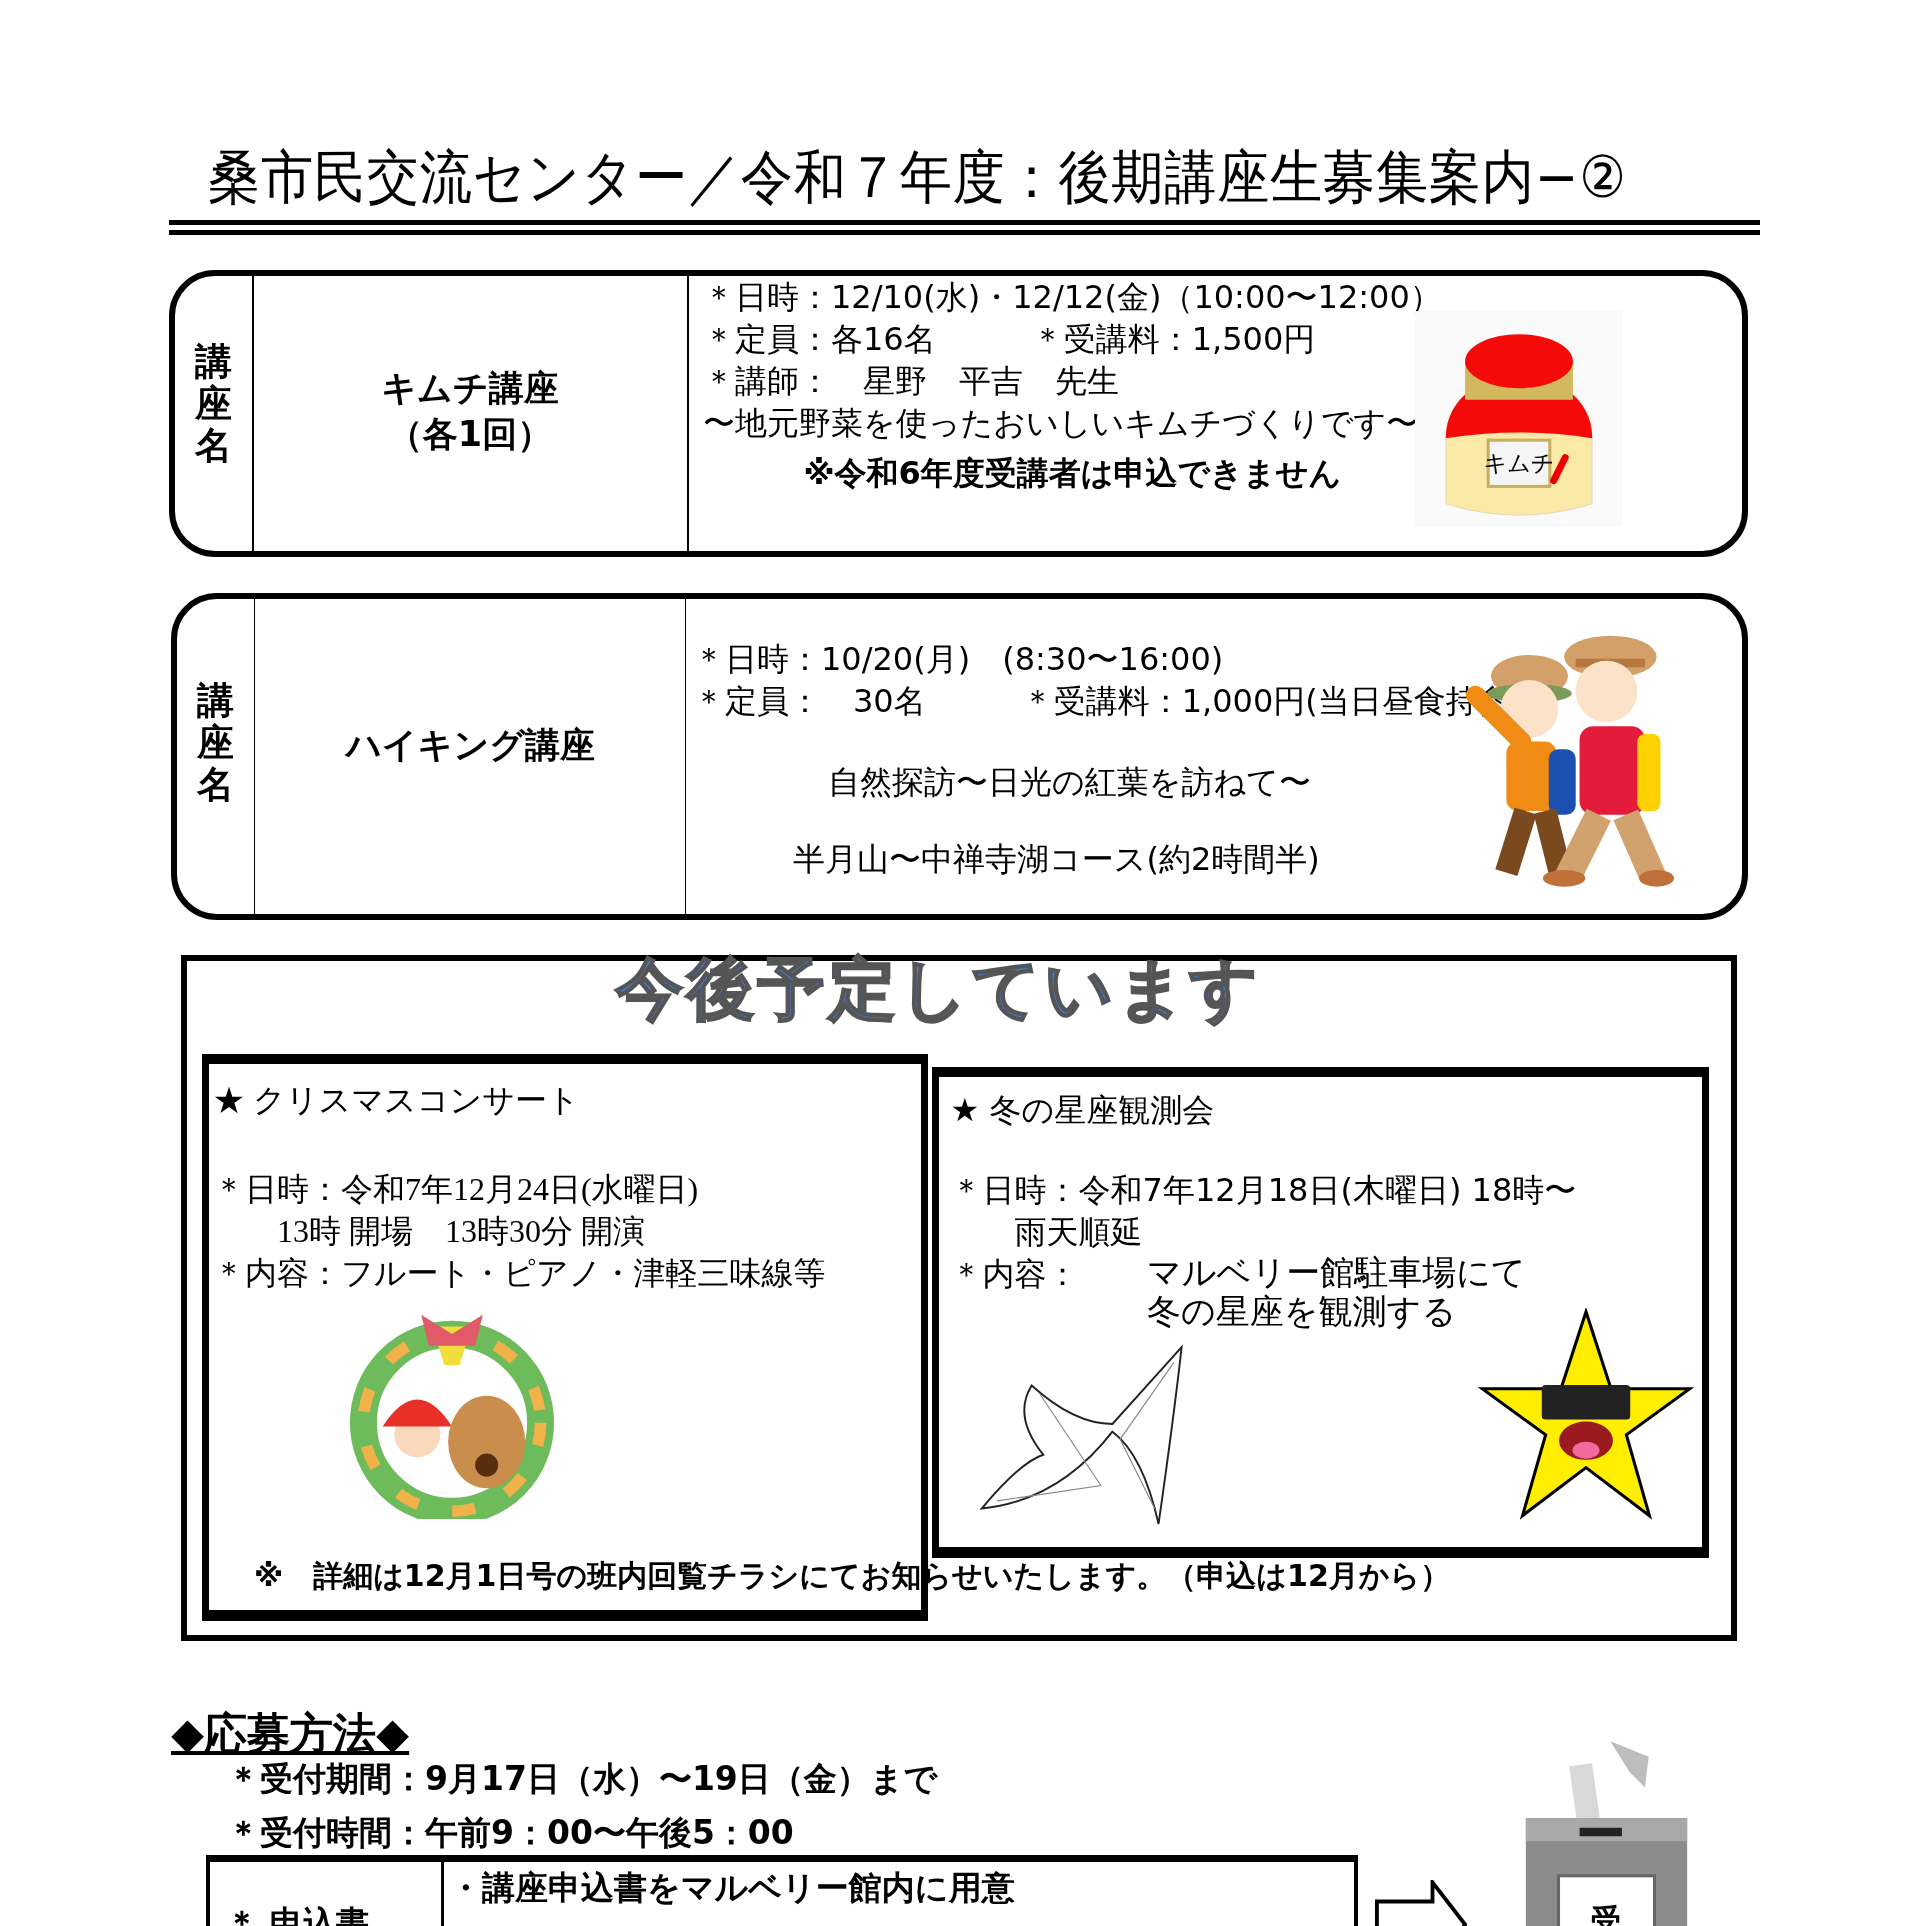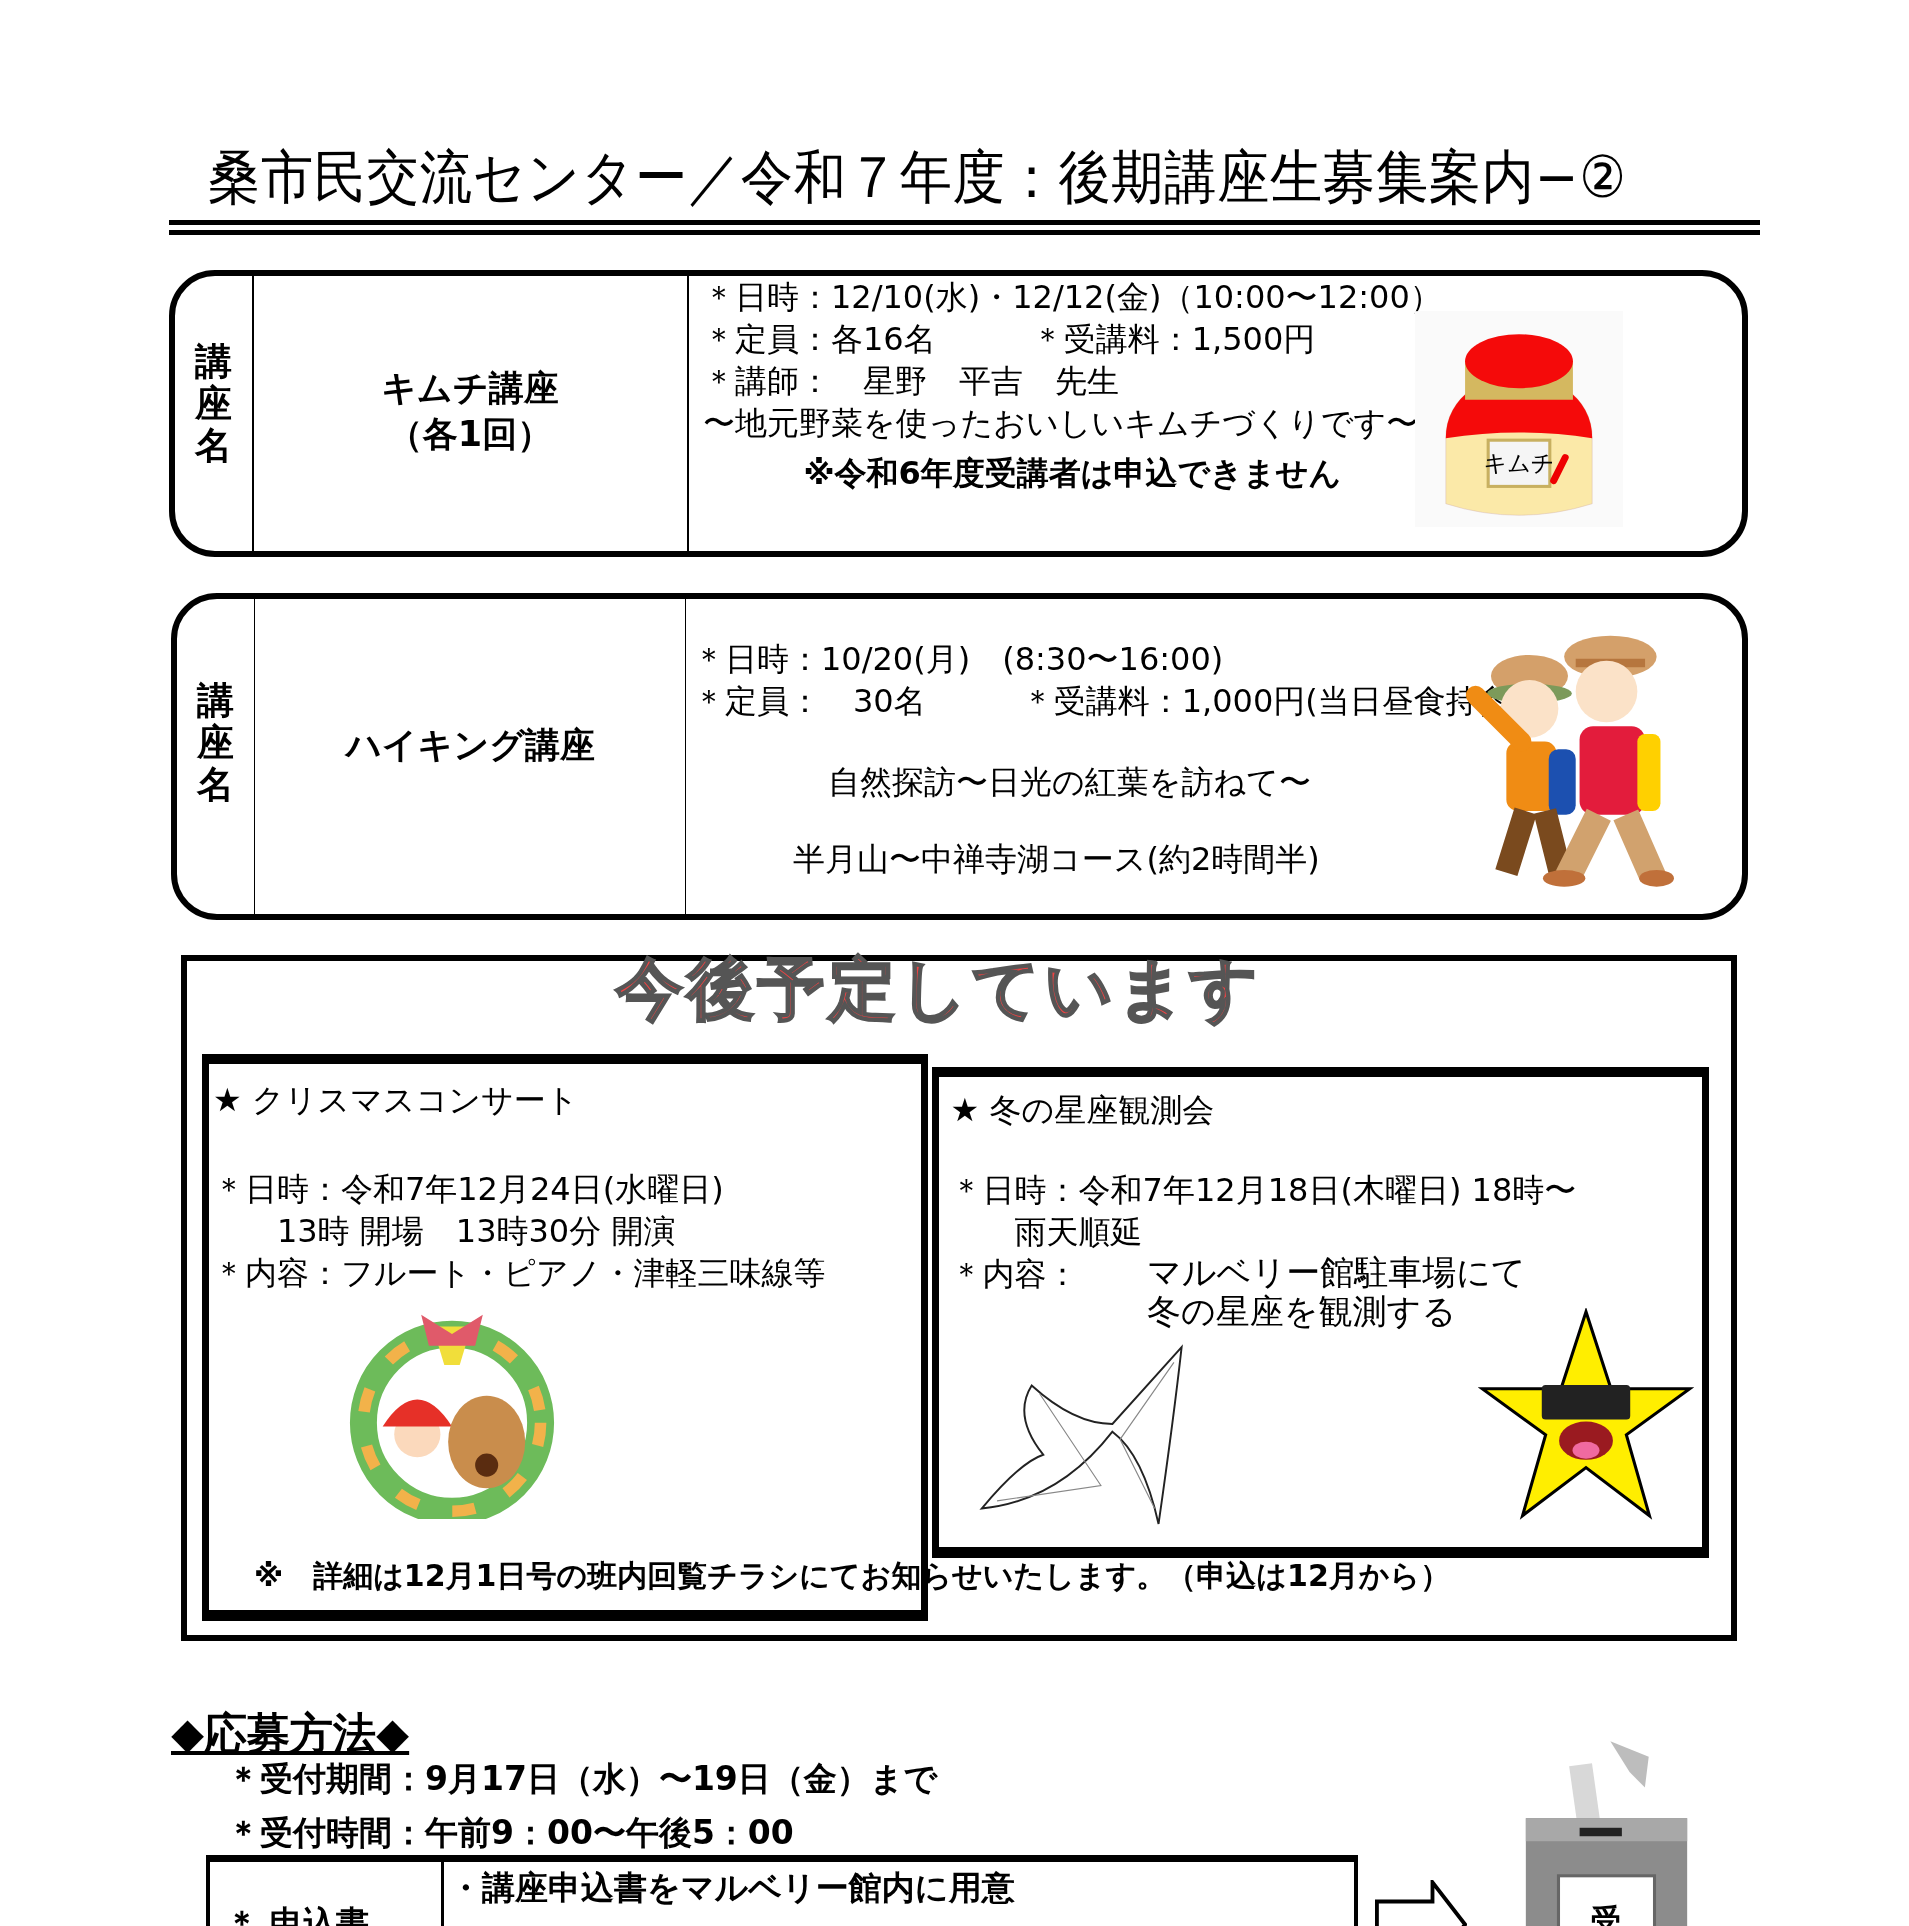--- a/index.html
+++ b/index.html
@@ -8,21 +8,21 @@
   .abs{position:absolute;}
   .title{left:208px;top:139px;font-size:58px;letter-spacing:0.8px;white-space:nowrap;transform:scaleX(0.9);transform-origin:left top;}
   .title-rule{left:169px;top:220px;width:1591px;height:15.4px;border-top:5.4px solid #000;border-bottom:5.4px solid #000;background:#fff;box-sizing:border-box;}
   .course{border:6.2px solid #000;border-radius:46px;box-sizing:border-box;background:#fff;}
   .vcol{position:absolute;top:0;bottom:0;border-right:2.3px solid #000;}
   .vlabel{position:absolute;font-weight:bold;font-size:37px;line-height:42px;text-align:center;width:46px;}
   .cname{position:absolute;font-weight:bold;font-size:35px;line-height:46px;text-align:center;}
   .detail{position:absolute;font-size:32px;white-space:nowrap;line-height:42px;}
   .b{font-weight:bold;}
   .upcoming{left:181px;top:955px;width:1556px;height:686px;border:6.2px solid #000;box-sizing:border-box;}
-  .upc-title{left:616px;top:944px;font-size:67px;font-weight:bold;color:#ef4444;
+  .upc-title{left:616px;top:944px;font-size:67px;font-weight:bold;color:#3b82f6;
       -webkit-text-stroke:2.3px #555;letter-spacing:3.9px;white-space:nowrap;}
   .evbox{border:7px solid #000;border-top-width:10.8px;border-bottom-width:11.6px;box-sizing:border-box;background:#fff;}
   .evtext{position:absolute;font-size:32px;white-space:nowrap;line-height:42px;}
   .note{left:254px;top:1556px;font-size:30px;font-weight:bold;white-space:nowrap;}
   .sec-h{font-size:43px;font-weight:bold;white-space:nowrap;text-decoration:underline;}
   .line{font-size:33px;font-weight:bold;white-space:nowrap;}
   .apptable{left:206px;top:1855px;width:1152px;height:131px;border:4.6px solid #000;border-top-width:7.7px;border-bottom-width:7.7px;box-sizing:border-box;}
 </style>
 </head>
 <body>
@@ -93,21 +93,21 @@
     <rect x="460" y="280" width="60" height="200" rx="20" fill="#ffd000"></rect>
     <path d="M360 490 L280 650 M430 490 L500 650" stroke="#d1a26e" stroke-width="70"></path>
     <ellipse cx="270" cy="655" rx="55" ry="22" fill="#c0703a"></ellipse>
     <ellipse cx="510" cy="655" rx="45" ry="22" fill="#c0703a"></ellipse>
   </svg>
 </div>
 
 <div class="abs upcoming"></div>
 <div class="abs upc-title">今後予定しています</div>
 
-<div class="abs evbox" style="left:202px;top:1054px;width:726px;height:567px;">
+<div class="abs evbox" style="left:202px;top:1054px;width:726px;height:567px;font-family:Liberation Serif, serif;">
   <div class="evtext" style="left:3.9px;top:15.4px;">★ クリスマスコンサート</div>
   <div class="evtext" style="left:3.9px;top:104px;">
     <div>＊日時：令和7年12月24日(水曜日)</div>
     <div>　　13時 開場　13時30分 開演</div>
     <div>＊内容：フルート・ピアノ・津軽三味線等</div>
   </div>
   <svg class="abs" style="left:135px;top:247px;" width="216" height="208" viewBox="0 0 560 540">
     <circle cx="280" cy="290" r="230" fill="none" stroke="#6dbb5a" stroke-width="70"></circle>
     <circle cx="280" cy="290" r="230" fill="none" stroke="#f2b24a" stroke-width="30" stroke-dasharray="60 90"></circle>
     <circle cx="190" cy="330" r="95" fill="#fff"></circle>

